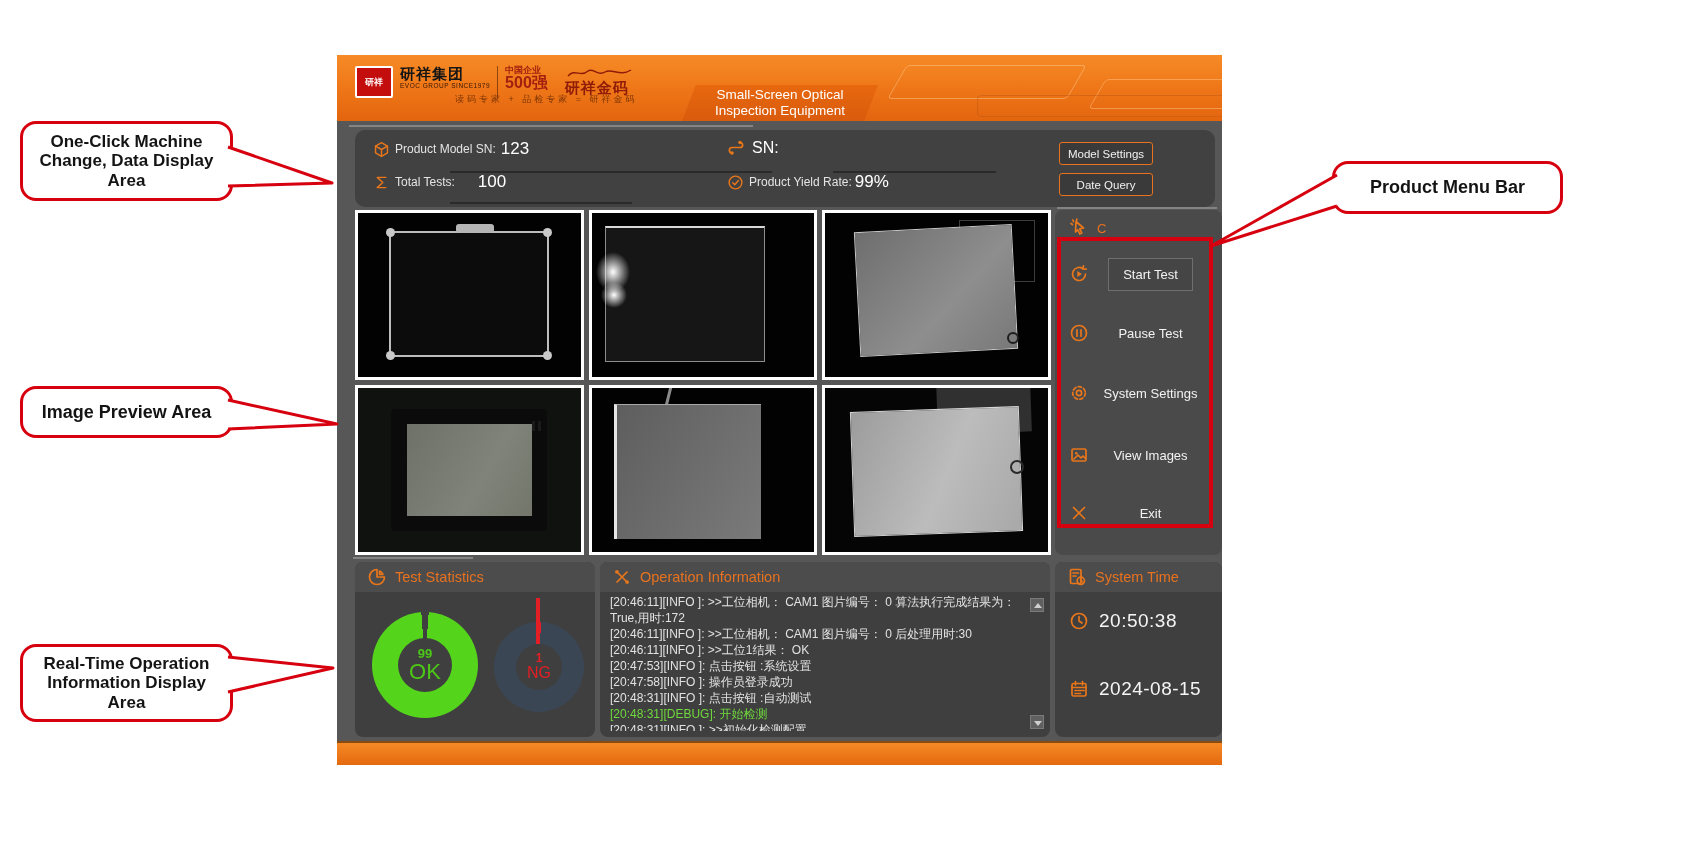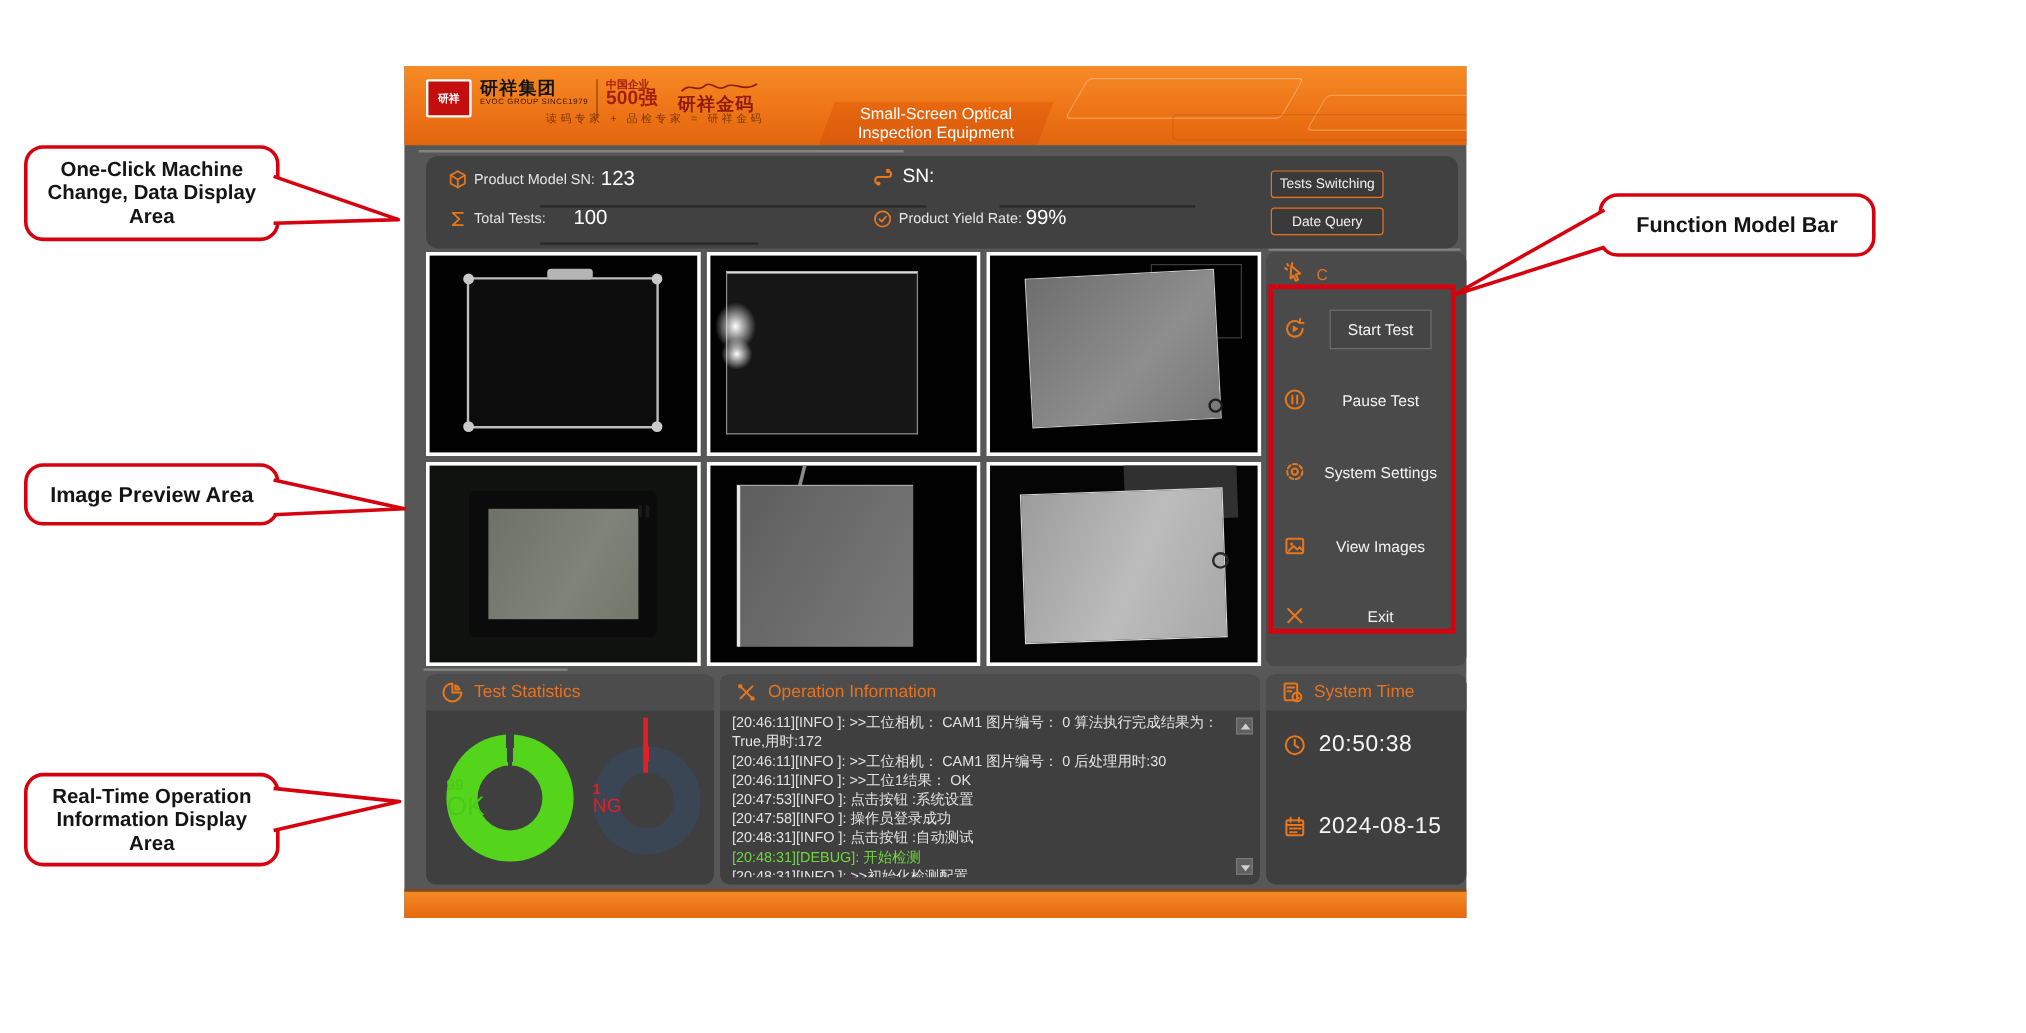--- a/index.html
+++ b/index.html
@@ -109,21 +109,21 @@
   .time-panel { left:718px; width:167px; }
 
   .donut { position:absolute; border-radius:50%; }
   .donut::after { content:""; position:absolute; inset:0; margin:auto; border-radius:50%; background:#3F3F3F; }
   .donut-ok { left:17px; top:50px; width:106px; height:106px;
     background:conic-gradient(#3F3F3F 0 4deg,#55D41C 4deg 356deg,#3F3F3F 356deg 360deg); }
   .donut-ok::after { width:54px; height:54px; }
   .donut-ng { left:139px; top:60px; width:90px; height:90px;
     background:conic-gradient(from -2.5deg,#E31E24 0 5deg,#3A4654 5deg 360deg); }
   .donut-ng::after { width:46px; height:46px; }
-  .donut-center { position:absolute; inset:0; display:flex; flex-direction:column; justify-content:center; line-height:1.05; z-index:2; }
+  .donut-center { position:absolute; inset:0; display:flex; flex-direction:column; align-items:center; justify-content:center; line-height:1.05; z-index:2; }
   .ok-count { color:#4CC916; font-size:13px; font-weight:bold; }
   .ok-label { color:#4CC916; font-size:22px; }
   .ng-count { color:#E31E24; font-size:12px; font-weight:bold; }
   .ng-label { color:#E31E24; font-size:16px; }
   .ng-spike { position:absolute; left:181px; top:36px; width:4px; height:46px; background:#E31E24; z-index:3; }
 
   .log-area { position:absolute; left:10px; right:24px; top:32px; bottom:6px; overflow:hidden;
     font-size:12px; line-height:16px; color:#E2E2E2; }
   .log-line.debug { color:#6FD83C; }
   .scroll-btn { position:absolute; right:6px; width:14px; height:14px; background:#606060; border:1px solid #7a7a7a; cursor:pointer; }
@@ -221,21 +221,21 @@
       </div>
       <div class="u-line ul3"></div>
       <div class="dp-item" style="left:372px; top:42px;">
         <svg class="ic ic-sm" viewBox="0 0 20 20">
           <circle cx="10" cy="10" r="7.5"></circle>
             <polyline points="6.8,10.2 9.2,12.6 13.4,7.6"></polyline>
         </svg>
         <span class="dp-label">Product Yield Rate:</span>
         <span class="dp-value" style="margin-left:-2px;">99%</span>
       </div>
-      <div class="dp-btn btn-model">Tests Switching</div>
+      <div class="dp-btn btn-model">Model Settings</div>
       <div class="dp-btn btn-date">Date Query</div>
     </div>
 
     <div class="preview-grid">
       <div class="cam">
         <div class="shape cam1-frame">
           <div class="dot" style="left:-5px; top:-5px;"></div>
             <div class="dot" style="right:-5px; top:-5px;"></div>
           <div class="dot" style="left:-5px; bottom:-5px;"></div>
             <div class="dot" style="right:-5px; bottom:-5px;"></div>
@@ -396,21 +396,21 @@
   <div class="callout co-1">
     <span>One-Click Machine Change, Data Display Area</span>
   </div>
   <div class="callout co-2">
     <span>Image Preview Area</span>
   </div>
   <div class="callout co-3">
     <span>Real-Time Operation Information Display Area</span>
   </div>
   <div class="callout co-4">
-    <span>Function Model Bar</span>
+    <span>Product Menu Bar</span>
   </div>
 
   <svg class="overlay-svg">
     <path d="M228 147 L332 183 L228 186" fill="#ffffff" stroke="#D7000F" stroke-width="3" stroke-linejoin="round"></path>
     <path d="M228 400 L337 424 L228 429" fill="#ffffff" stroke="#D7000F" stroke-width="3" stroke-linejoin="round"></path>
     <path d="M228 657 L333 668 L228 692" fill="#ffffff" stroke="#D7000F" stroke-width="3" stroke-linejoin="round"></path>
     <path d="M1337 175 L1211 246 L1337 206" fill="#ffffff" stroke="#D7000F" stroke-width="3" stroke-linejoin="round"></path>
   </svg>
 
 </div>

